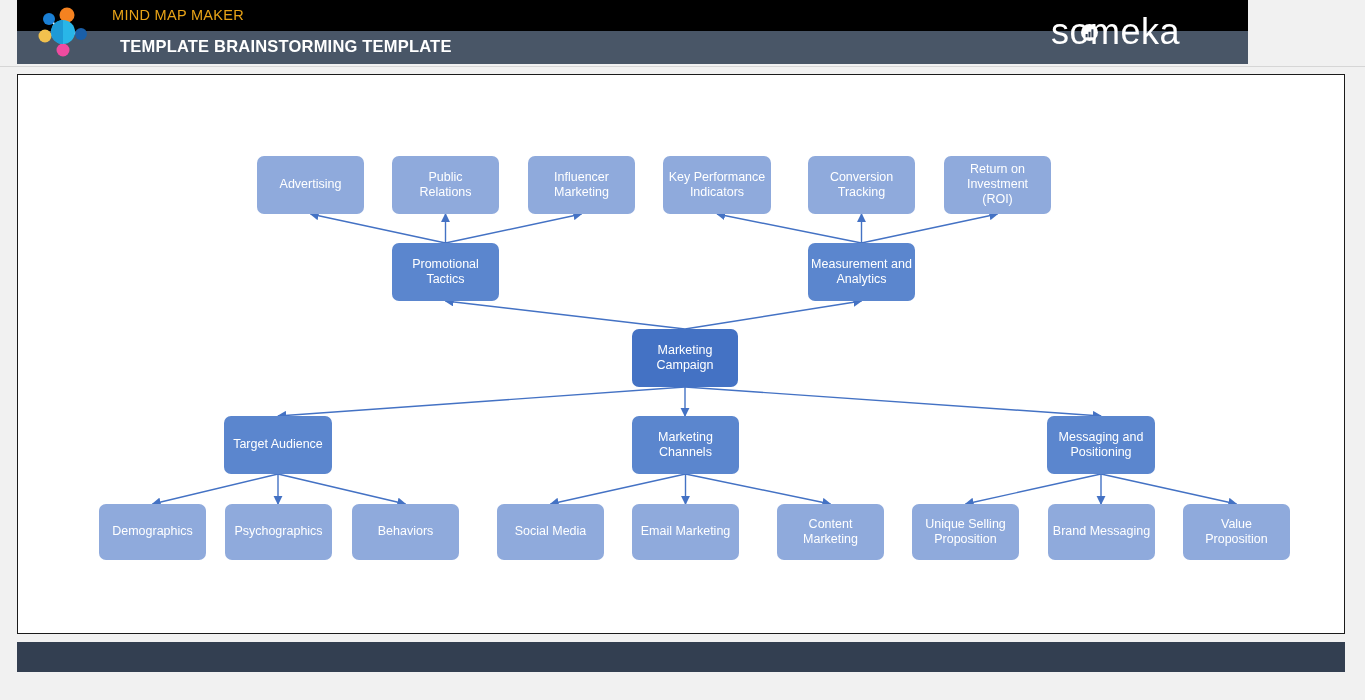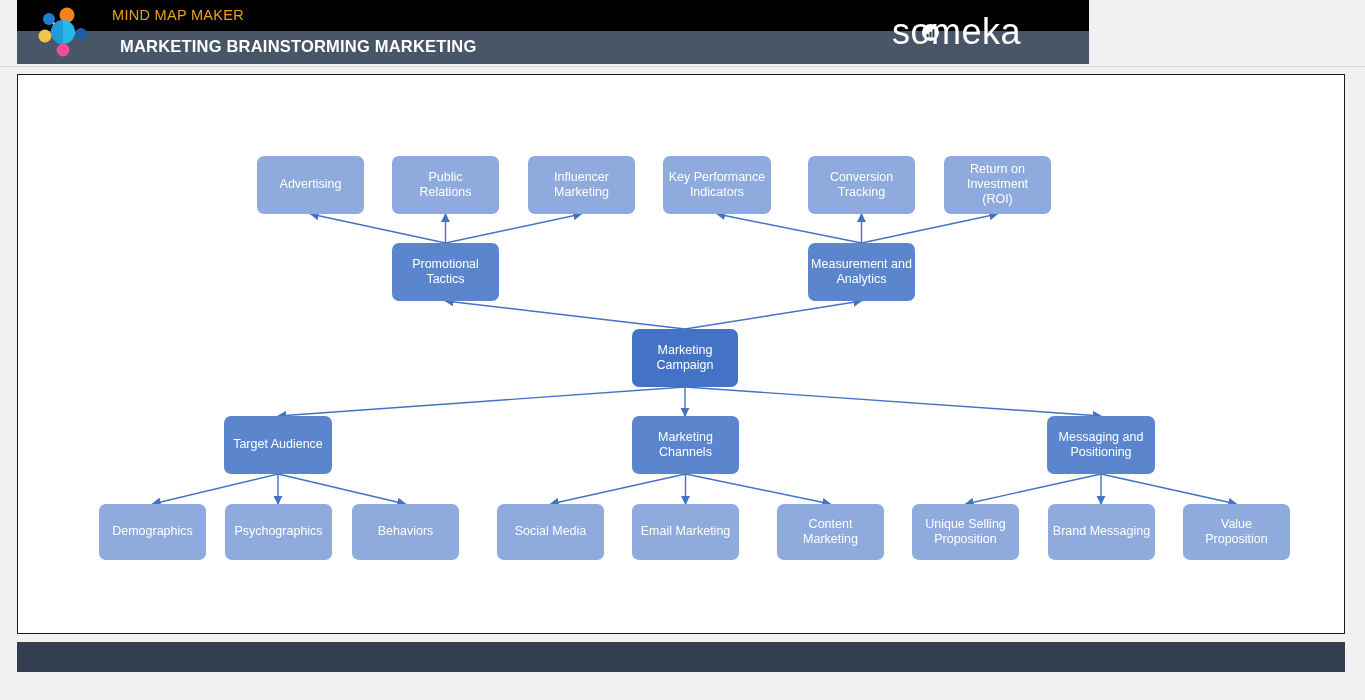--- a/index.html
+++ b/index.html
@@ -8,21 +8,21 @@
     width: 1365px; height: 700px;
     background: #f1f1f1;
     font-family: "Liberation Sans", sans-serif;
     overflow: hidden;
   }
   #root { position: relative; width: 1365px; height: 700px; }
 
   
   .header {
     position: absolute; left: 17px; top: 0px;
-    width: 1072px; height: 64px;
+    width: 1231px; height: 64px;
   }
   .header-top {
     position: absolute; left: 0; top: 0; width: 100%; height: 31px;
     background: #000000;
   }
   .header-bottom {
     position: absolute; left: 0; top: 31px; width: 100%; height: 33px;
     background: #495667;
   }
   .logo-mark {
@@ -92,21 +92,21 @@
       <circle cx="17" cy="16" r="6" fill="#1a7fd4"></circle>
       <circle cx="35" cy="12" r="7.5" fill="#f58220"></circle>
       <circle cx="13" cy="33" r="6.5" fill="#f2c14e"></circle>
       <circle cx="49" cy="31" r="6" fill="#1a5fa8"></circle>
       <circle cx="31" cy="47" r="6.5" fill="#ef4ba0"></circle>
       <circle cx="31" cy="29" r="12" fill="#29b6e8"></circle>
       <path d="M31 17 A12 12 0 0 0 31 41 Z" fill="#1e9ad6"></path>
     </svg>
 
     <div class="header-kicker">MIND MAP MAKER</div>
-    <div class="header-title">MARKETING BRAINSTORMING MARKETING</div>
+    <div class="header-title">TEMPLATE BRAINSTORMING TEMPLATE</div>
 
     <svg class="someka-logo" viewBox="0 0 175 44">
       <text x="0" y="34" font-family="Liberation Sans, sans-serif" font-size="36" fill="#ffffff" letter-spacing="0.5">someka</text>
       <circle cx="38.5" cy="22.5" r="8.5" fill="#ffffff"></circle>
       <g>
         <rect x="34.6" y="24.0" width="2.0" height="3.3" fill="#2e3b4e"></rect>
         <rect x="37.5" y="21.8" width="2.0" height="5.5" fill="#2e3b4e"></rect>
         <rect x="40.4" y="19.3" width="2.0" height="8.0" fill="#2e3b4e"></rect>
       </g>
     </svg>

